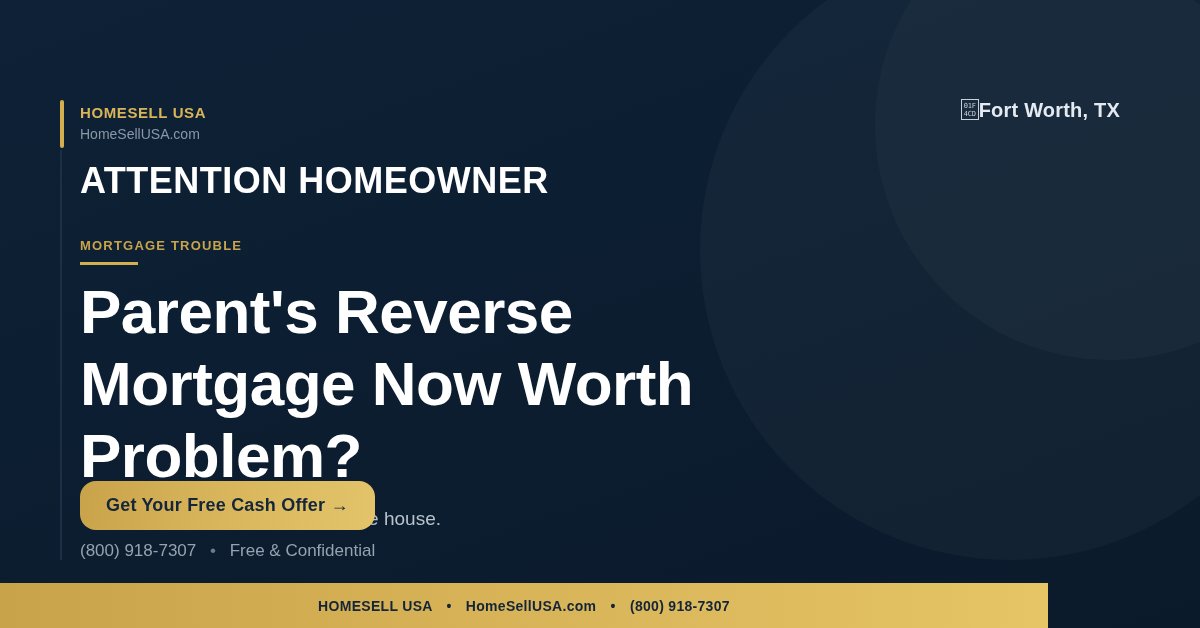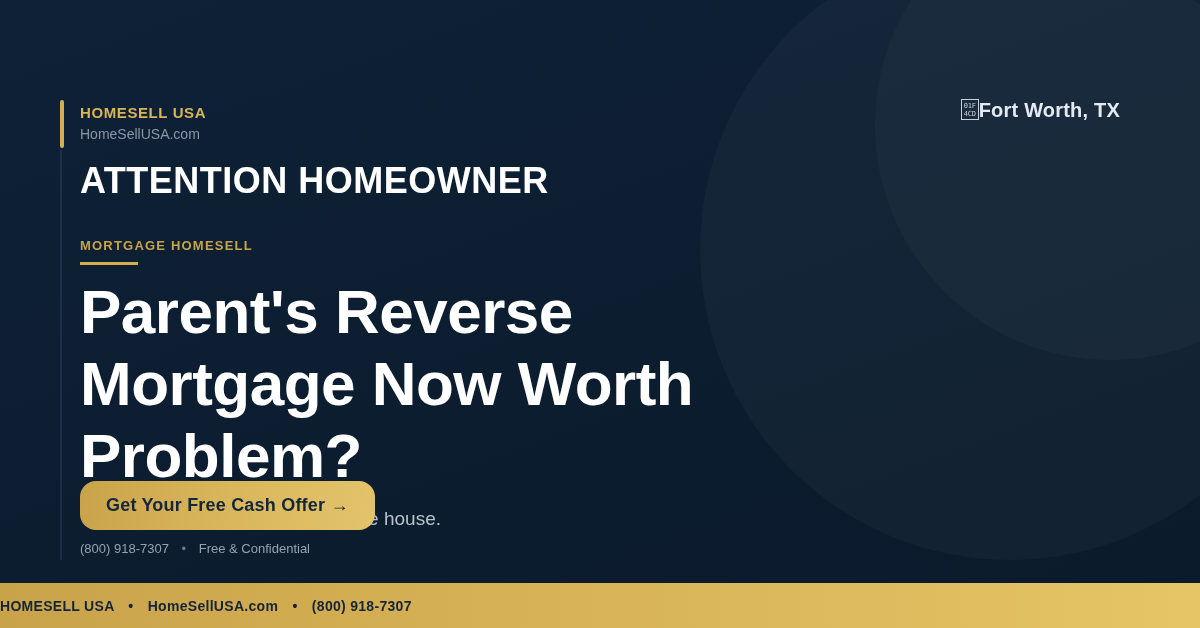--- a/index.html
+++ b/index.html
@@ -146,33 +146,33 @@
     letter-spacing:0.2px;
     white-space:nowrap;
     border:none;
     cursor:pointer;
     font-family:"Liberation Sans", sans-serif;
   }
 
   .phoneline {
     position:absolute; left:0; top:541px;
     color:#95a2b0;
-    font-size:13px;
+    font-size:17px;
     white-space:nowrap;
     text-align:right;
   }
   .phoneline .dot { margin:0 9px; color:#6d7c8c; }
 
   
   .footer {
     position:absolute;
     left:0; top:583px;
-    width:1200px; height:45px;
+    width:1048px; height:45px;
     background:linear-gradient(90deg,#c9a349 0%,#d7b257 45%,#e5c565 100%);
-    display:flex; align-items:center; justify-content:flex-start;
+    display:flex; align-items:center; justify-content:center;
   }
   .footer-text {
     color:#14253a;
     font-size:14px;
     font-weight:bold;
     letter-spacing:0.3px;
     white-space:nowrap;
   }
   .footer-text .dot { margin:0 10px; }
 </style>
@@ -195,21 +195,21 @@
     </div>
 
     <div class="locale">
       <span class="locale-icon">01F
 4CD</span>
       <span class="locale-text">Fort Worth, TX</span>
     </div>
 
     <div class="attention">ATTENTION HOMEOWNER</div>
 
-    <div class="eyebrow">MORTGAGE HOMESELL</div>
+    <div class="eyebrow">MORTGAGE TROUBLE</div>
     <div class="eyebrow-rule"></div>
 
     <h1 class="headline">Parent's Reverse Mortgage Now Worth Problem?</h1>
 
     <div class="subtext">Your family doesn't have to lose the house.</div>
 
     <button class="cta">Get Your Free Cash Offer →</button>
 
     <div class="phoneline">
       <span>(800) 918-7307</span>

